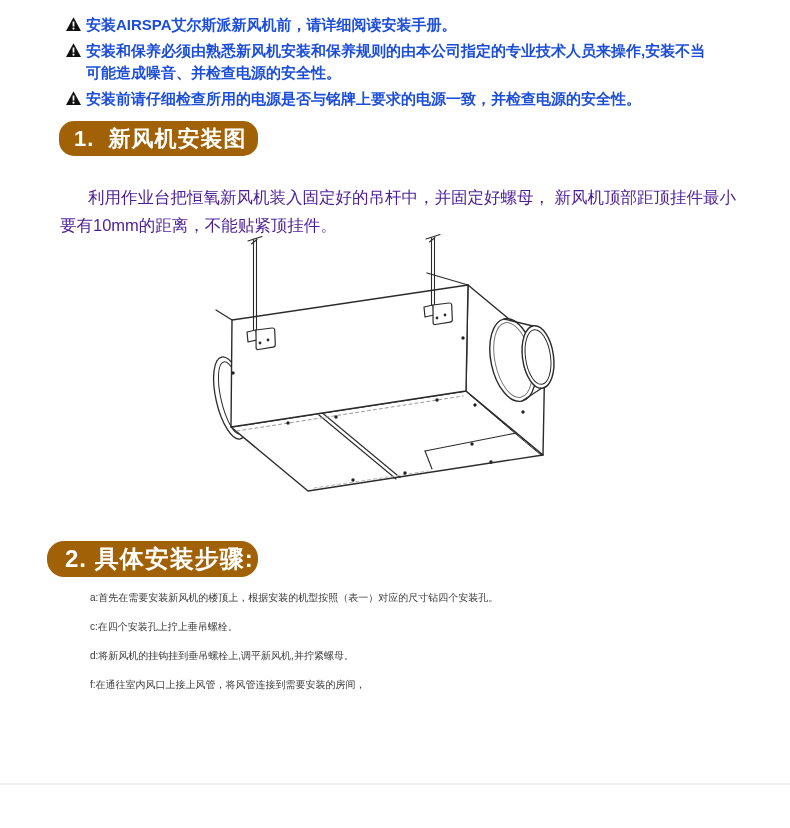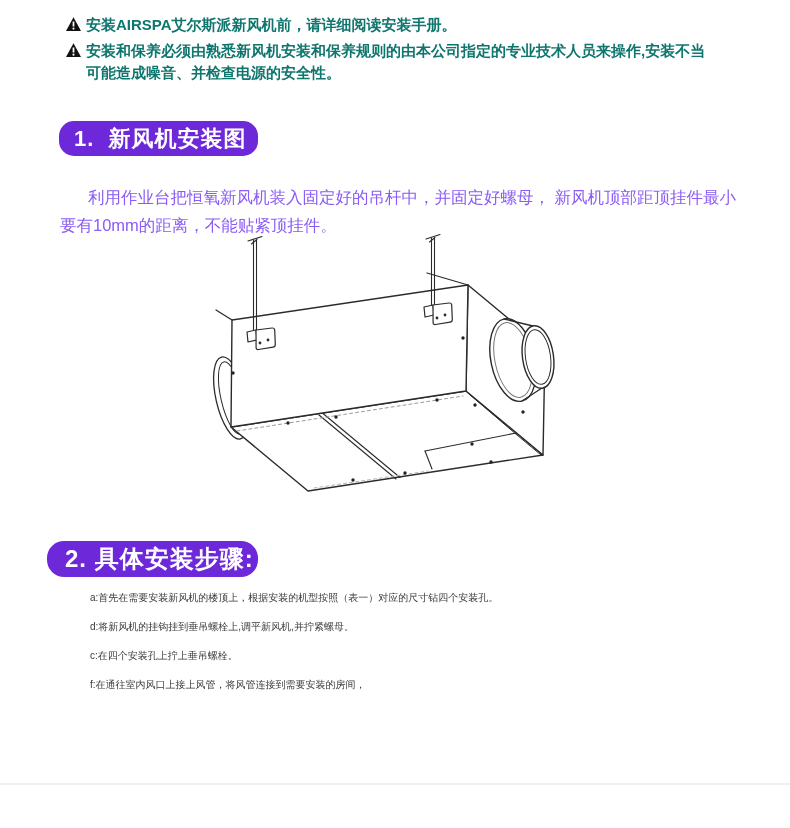--- a/index.html
+++ b/index.html
@@ -3,34 +3,34 @@
 <meta charset="utf-8">
 <style>
   html,body { margin:0; padding:0; background:#ffffff; }
   .page {
     position:relative; width:790px; height:828px; background:#ffffff;
     font-family:"Liberation Sans", sans-serif; overflow:hidden; color:#111;
   }
   
   .warnings { position:absolute; left:66px; top:14px; width:652px; }
   .warning  { display:flex; align-items:flex-start; gap:5px; margin-bottom:4px;
-              font-weight:bold; font-size:15px; line-height:22px; color:#0f766e; }
+              font-weight:bold; font-size:15px; line-height:22px; color:#1d4ed8; }
   .warning .wicon { flex:0 0 15px; margin-top:3px; }
   
   .sec-header {
-    position:absolute; background:#6d28d9; color:#ffffff; font-weight:bold;
+    position:absolute; background:#a16207; color:#ffffff; font-weight:bold;
     box-sizing:border-box; white-space:pre; letter-spacing:1px;
   }
   .sec1-header { left:59px; top:121px; width:199px; height:35px;
                  border-radius:15px; font-size:22px; line-height:35px; padding-left:15px; }
   .sec2-header { left:47px; top:541px; width:211px; height:36px;
                  border-radius:17px; font-size:24px; line-height:36px; padding-left:18px; }
   
   .sec1-body { position:absolute; left:60px; top:166px; width:678px;
-               font-size:16.5px; line-height:28px; color:#8b5cf6; text-indent:28px; }
+               font-size:16.5px; line-height:28px; color:#4c1d95; text-indent:28px; }
   
   .figure { position:absolute; left:205px; top:230px; width:395px; height:285px; }
   
   .steps { position:absolute; left:90px; top:588px; width:660px; }
   .step  { font-size:10px; line-height:20px; color:#3a3a3a; margin-bottom:9px; }
   .step:nth-child(6) { margin-bottom:5px; }
   
   .divider { position:absolute; left:0; top:783px; width:790px; height:2px; background:#f0f0f0; }
 </style>
 </head>
@@ -47,20 +47,28 @@
       </svg>
       <span>安装AIRSPA艾尔斯派新风机前，请详细阅读安装手册。</span>
     </div>
     <div class="warning">
       <svg class="wicon" width="15" height="14" viewBox="0 0 24 22">
         <path d="M12 0 L24 22 L0 22 Z" fill="#111"></path>
         <rect x="10.6" y="7" width="2.8" height="8" fill="#fff"></rect>
         <circle cx="12" cy="18.4" r="1.7" fill="#fff"></circle>
       </svg>
       <span>安装和保养必须由熟悉新风机安装和保养规则的由本公司指定的专业技术人员来操作,安装不当可能造成噪音、并检查电源的安全性。</span>
+    </div>
+    <div class="warning">
+      <svg class="wicon" width="15" height="14" viewBox="0 0 24 22">
+        <path d="M12 0 L24 22 L0 22 Z" fill="#111"></path>
+        <rect x="10.6" y="7" width="2.8" height="8" fill="#fff"></rect>
+        <circle cx="12" cy="18.4" r="1.7" fill="#fff"></circle>
+      </svg>
+      <span>安装前请仔细检查所用的电源是否与铭牌上要求的电源一致，并检查电源的安全性。</span>
     </div>
   </div>
 
   <div class="sec-header sec1-header">1.  新风机安装图</div>
 
   <p class="sec1-body">利用作业台把恒氧新风机装入固定好的吊杆中，并固定好螺母， 新风机顶部距顶挂件最小要有10mm的距离，不能贴紧顶挂件。</p>
 
   <svg class="figure" viewBox="205 230 395 285" width="395" height="285">
     <g stroke="#2b2b2b" fill="none" stroke-width="1.3" stroke-linejoin="round" stroke-linecap="round">
 
@@ -136,20 +144,20 @@
           <circle cx="523" cy="412" r="1.7"></circle>
         <circle cx="475" cy="405" r="1.7"></circle>
       </g>
     </g>
   </svg>
 
   <div class="sec-header sec2-header">2. 具体安装步骤:</div>
 
   <div class="steps">
     <div class="step">a:首先在需要安装新风机的楼顶上，根据安装的机型按照（表一）对应的尺寸钻四个安装孔。</div>
+    <div class="step">c:在四个安装孔上拧上垂吊螺栓。</div>
     <div class="step">d:将新风机的挂钩挂到垂吊螺栓上,调平新风机,并拧紧螺母。</div>
-    <div class="step">c:在四个安装孔上拧上垂吊螺栓。</div>
     <div class="step">f:在通往室内风口上接上风管，将风管连接到需要安装的房间，</div>
   </div>
 
   <div class="divider"></div>
 
 </div>
 
 </body></html>

